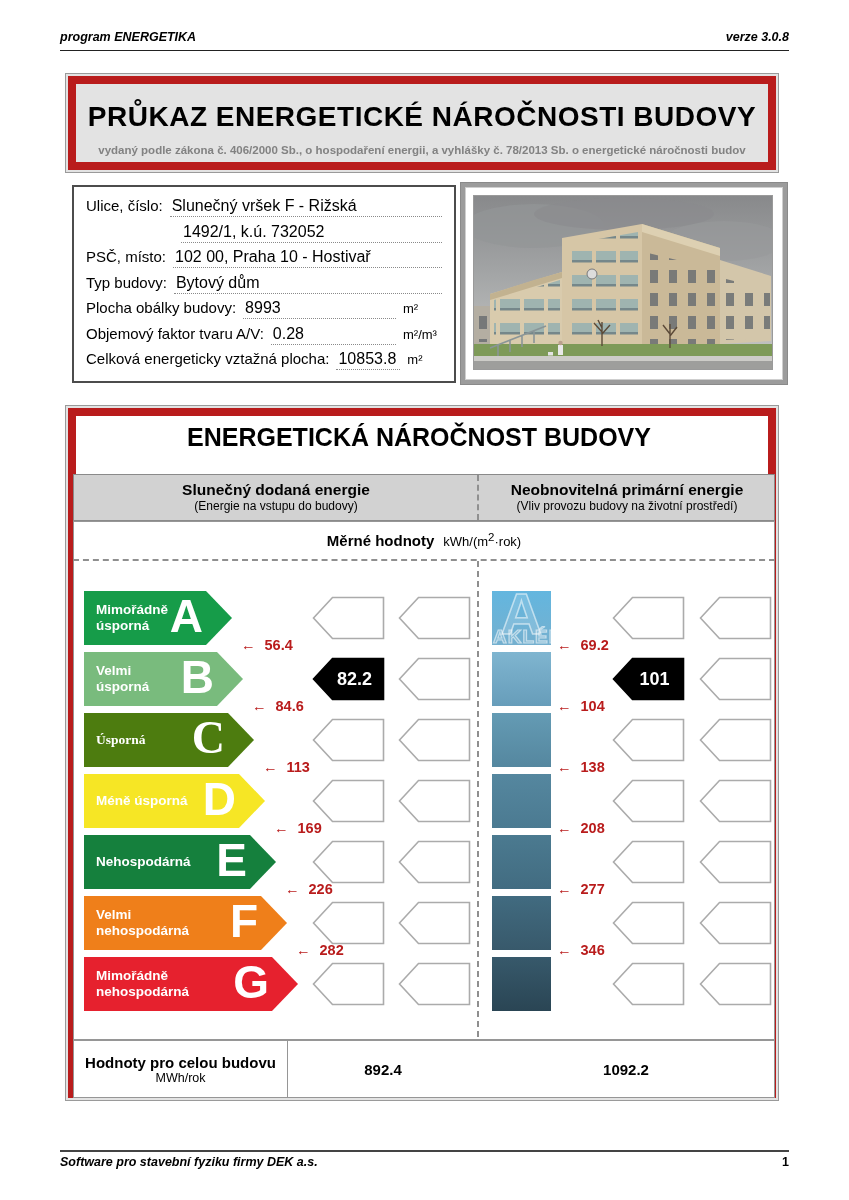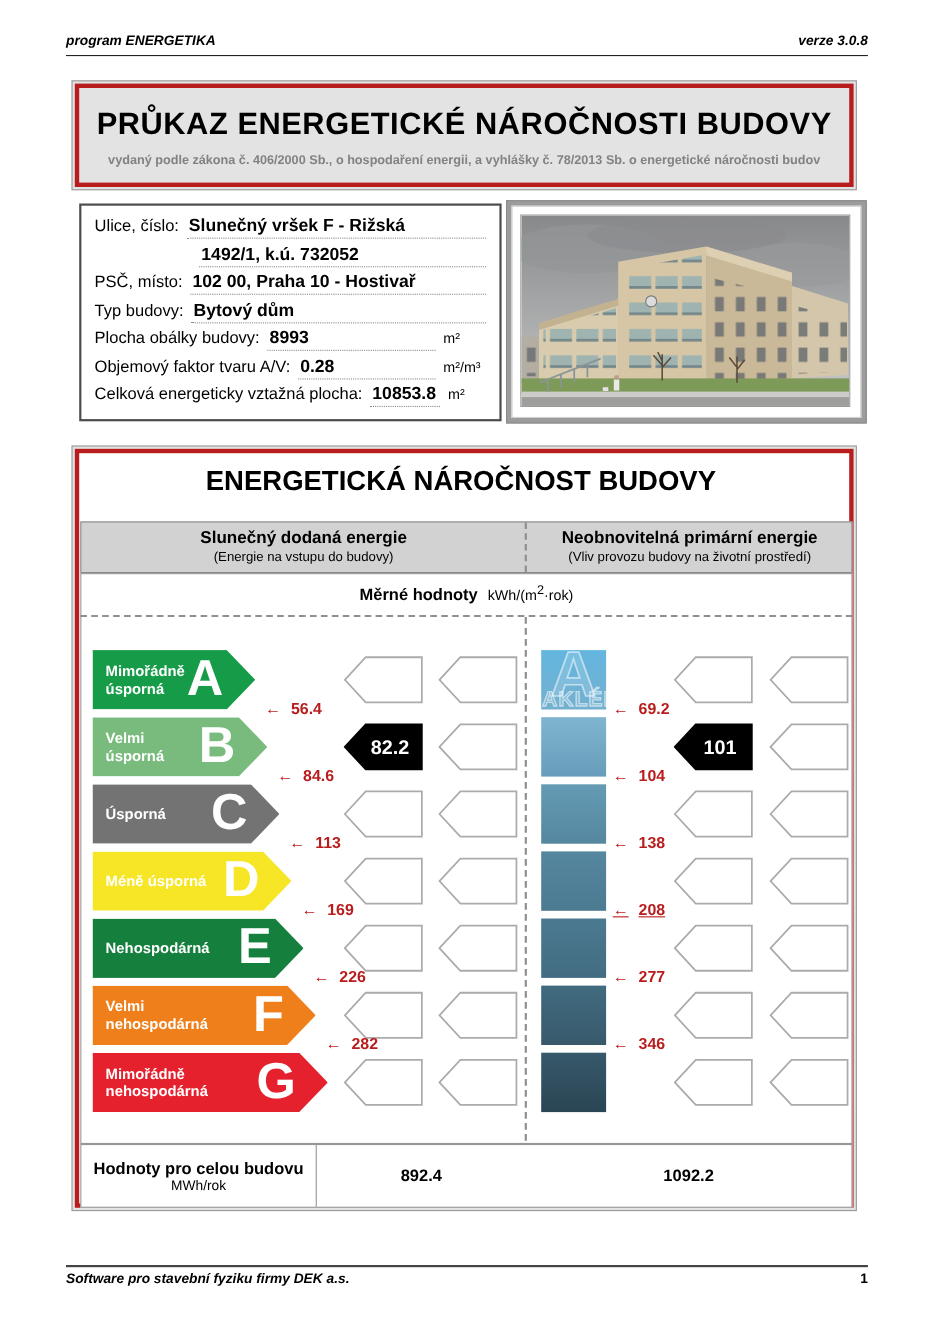--- a/index.html
+++ b/index.html
@@ -11,35 +11,35 @@
            font-size:12.5px;font-weight:bold;font-style:italic;}
   .pg-head .right{float:right;}
   .pg-head-rule{position:absolute;left:60px;top:50px;width:729px;border-top:1.6px solid #222;}
   .pg-foot-rule{position:absolute;left:60px;top:1150px;width:729px;border-top:2px solid #444;}
   .pg-foot{position:absolute;left:60px;top:1155px;width:729px;height:18px;
            font-size:12.5px;font-weight:bold;font-style:italic;}
   .pg-foot .right{float:right;font-style:normal;}
 
   
   .frame{position:absolute;border:1px solid #9a9a9a;padding:2px;background:#e3e3e3;}
-  .frame > .inner{border:4px solid #b91c1c;width:100%;height:100%;box-sizing:border-box;}
+  .frame > .inner{border:8px solid #b91c1c;width:100%;height:100%;box-sizing:border-box;}
 
   .title-box{left:65px;top:73px;width:708px;height:94px;}
   .title-box .inner{background:#e3e3e3;text-align:center;}
   .doc-title{margin:0;padding-top:17px;font-size:28px;font-weight:bold;letter-spacing:.5px;}
   .doc-sub{margin:0;padding-top:11px;font-size:11.5px;font-weight:bold;color:#828282;}
 
   
   .info-box{position:absolute;left:72px;top:185px;width:384px;height:198px;
             border:2px solid #4c4c4c;background:#fff;box-sizing:border-box;
             padding:10px 12px 0 12px;}
   .info-row{display:flex;align-items:baseline;height:25.5px;font-size:15px;}
   .lbl{white-space:nowrap;padding-right:7px;}
   .lbl.indent{width:88px;}
-  .val{font-weight:bold;font-size:16px;border-bottom:1.5px dotted #8a8a8a;
+  .val{font-weight:normal;font-size:16px;border-bottom:1.5px dotted #8a8a8a;
        padding:0 4px 1px 2px;white-space:nowrap;}
   .val.grow{flex:1 1 auto;}
   .unit{font-size:13px;padding-left:7px;white-space:nowrap;}
   .unit.fix{width:46px;text-align:left;box-sizing:border-box;}
 
   
   .photo-frame{position:absolute;left:460px;top:182px;width:328px;height:203px;
                box-sizing:border-box;border:1px solid #8a8a8a;background:#9c9c9c;padding:4px;}
   .photo-mat{background:#fff;border:1px solid #cfcfcf;width:100%;height:100%;
              box-sizing:border-box;padding:7px;}
@@ -259,21 +259,21 @@
       <div class="blue-block" style="left:492px;top:652px;width:59px;height:54px;
           background:linear-gradient(#7fb5d0,#679dba);"></div>
       <div class="slot" style="left:398px;top:657px;"><svg width="73" height="44" viewBox="0 0 73 44">
           <polygon points="1.5,22 20.5,1.5 71.5,1.5 71.5,42.5 20.5,42.5" fill="#fff" stroke="#ababab" stroke-width="1.6"></polygon>
         </svg></div>
       <div class="slot" style="left:699px;top:657px;"><svg width="73" height="44" viewBox="0 0 73 44">
           <polygon points="1.5,22 20.5,1.5 71.5,1.5 71.5,42.5 20.5,42.5" fill="#fff" stroke="#ababab" stroke-width="1.6"></polygon>
         </svg></div>
       <div class="thr" style="left:252px;top:698px;"><span class="a">←</span>84.6</div>
       <div class="thr" style="left:557px;top:698px;"><span class="a">←</span>104</div>
-      <div class="cls-arrow" style="left:84px;top:713px;width:170px;height:54px;background:#737373;">
+      <div class="cls-arrow" style="left:84px;top:713px;width:170px;height:54px;background:#4d7c0f;font-family:Liberation Serif, serif;">
           <span class="cls-label">Úsporná</span>
           <span class="cls-letter">C</span>
       </div>
       <div class="blue-block" style="left:492px;top:713px;width:59px;height:54px;
           background:linear-gradient(#649bb4,#55879f);"></div>
       <div class="slot" style="left:312px;top:718px;"><svg width="73" height="44" viewBox="0 0 73 44">
           <polygon points="1.5,22 20.5,1.5 71.5,1.5 71.5,42.5 20.5,42.5" fill="#fff" stroke="#ababab" stroke-width="1.6"></polygon>
         </svg></div>
       <div class="slot" style="left:398px;top:718px;"><svg width="73" height="44" viewBox="0 0 73 44">
           <polygon points="1.5,22 20.5,1.5 71.5,1.5 71.5,42.5 20.5,42.5" fill="#fff" stroke="#ababab" stroke-width="1.6"></polygon>
@@ -298,21 +298,21 @@
       <div class="slot" style="left:398px;top:779px;"><svg width="73" height="44" viewBox="0 0 73 44">
           <polygon points="1.5,22 20.5,1.5 71.5,1.5 71.5,42.5 20.5,42.5" fill="#fff" stroke="#ababab" stroke-width="1.6"></polygon>
         </svg></div>
       <div class="slot" style="left:612px;top:779px;"><svg width="73" height="44" viewBox="0 0 73 44">
           <polygon points="1.5,22 20.5,1.5 71.5,1.5 71.5,42.5 20.5,42.5" fill="#fff" stroke="#ababab" stroke-width="1.6"></polygon>
         </svg></div>
       <div class="slot" style="left:699px;top:779px;"><svg width="73" height="44" viewBox="0 0 73 44">
           <polygon points="1.5,22 20.5,1.5 71.5,1.5 71.5,42.5 20.5,42.5" fill="#fff" stroke="#ababab" stroke-width="1.6"></polygon>
         </svg></div>
       <div class="thr" style="left:274px;top:820px;"><span class="a">←</span>169</div>
-      <div class="thr" style="left:557px;top:820px;text-decoration:underline;"><span class="a">←</span>208</div>
+      <div class="thr" style="left:557px;top:820px;"><span class="a">←</span>208</div>
       <div class="cls-arrow" style="left:84px;top:835px;width:192px;height:54px;background:#15803d;">
           <span class="cls-label">Nehospodárná</span>
           <span class="cls-letter">E</span>
       </div>
       <div class="blue-block" style="left:492px;top:835px;width:59px;height:54px;
           background:linear-gradient(#4b7a90,#426c81);"></div>
       <div class="slot" style="left:312px;top:840px;"><svg width="73" height="44" viewBox="0 0 73 44">
           <polygon points="1.5,22 20.5,1.5 71.5,1.5 71.5,42.5 20.5,42.5" fill="#fff" stroke="#ababab" stroke-width="1.6"></polygon>
         </svg></div>
       <div class="slot" style="left:398px;top:840px;"><svg width="73" height="44" viewBox="0 0 73 44">

